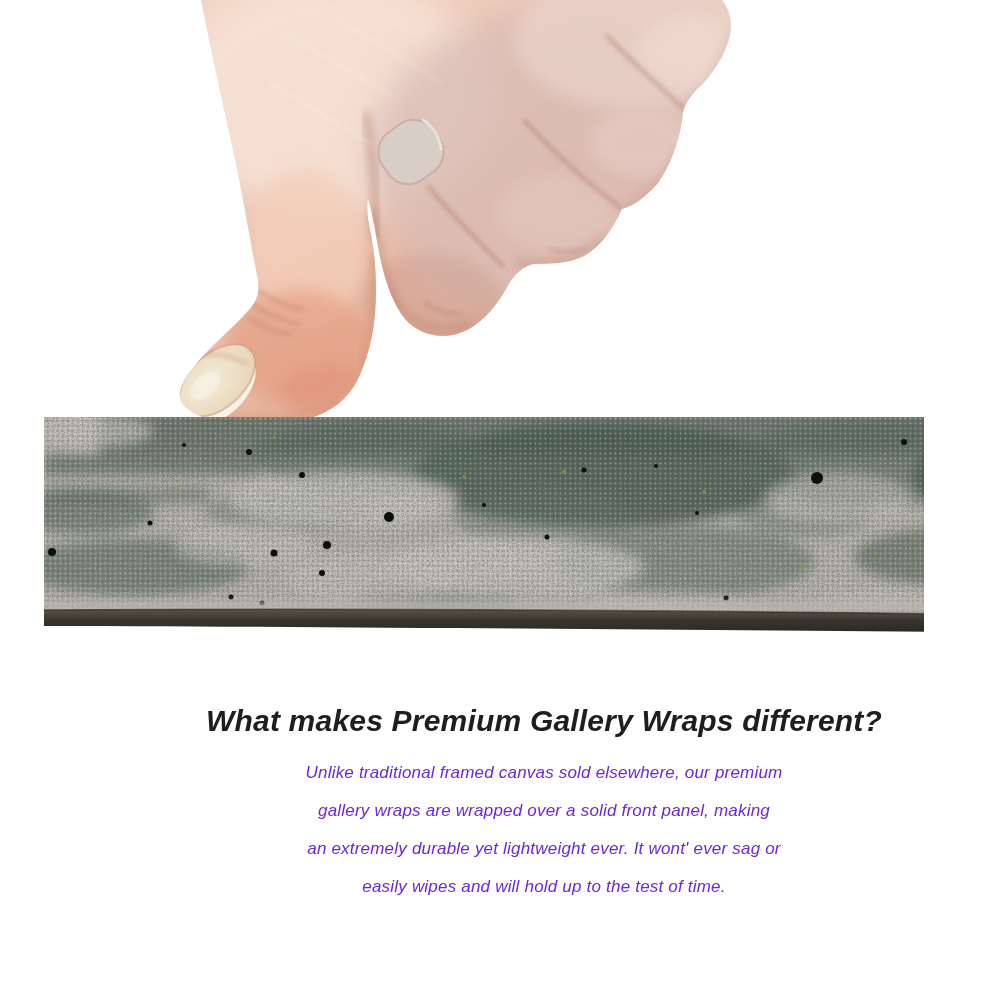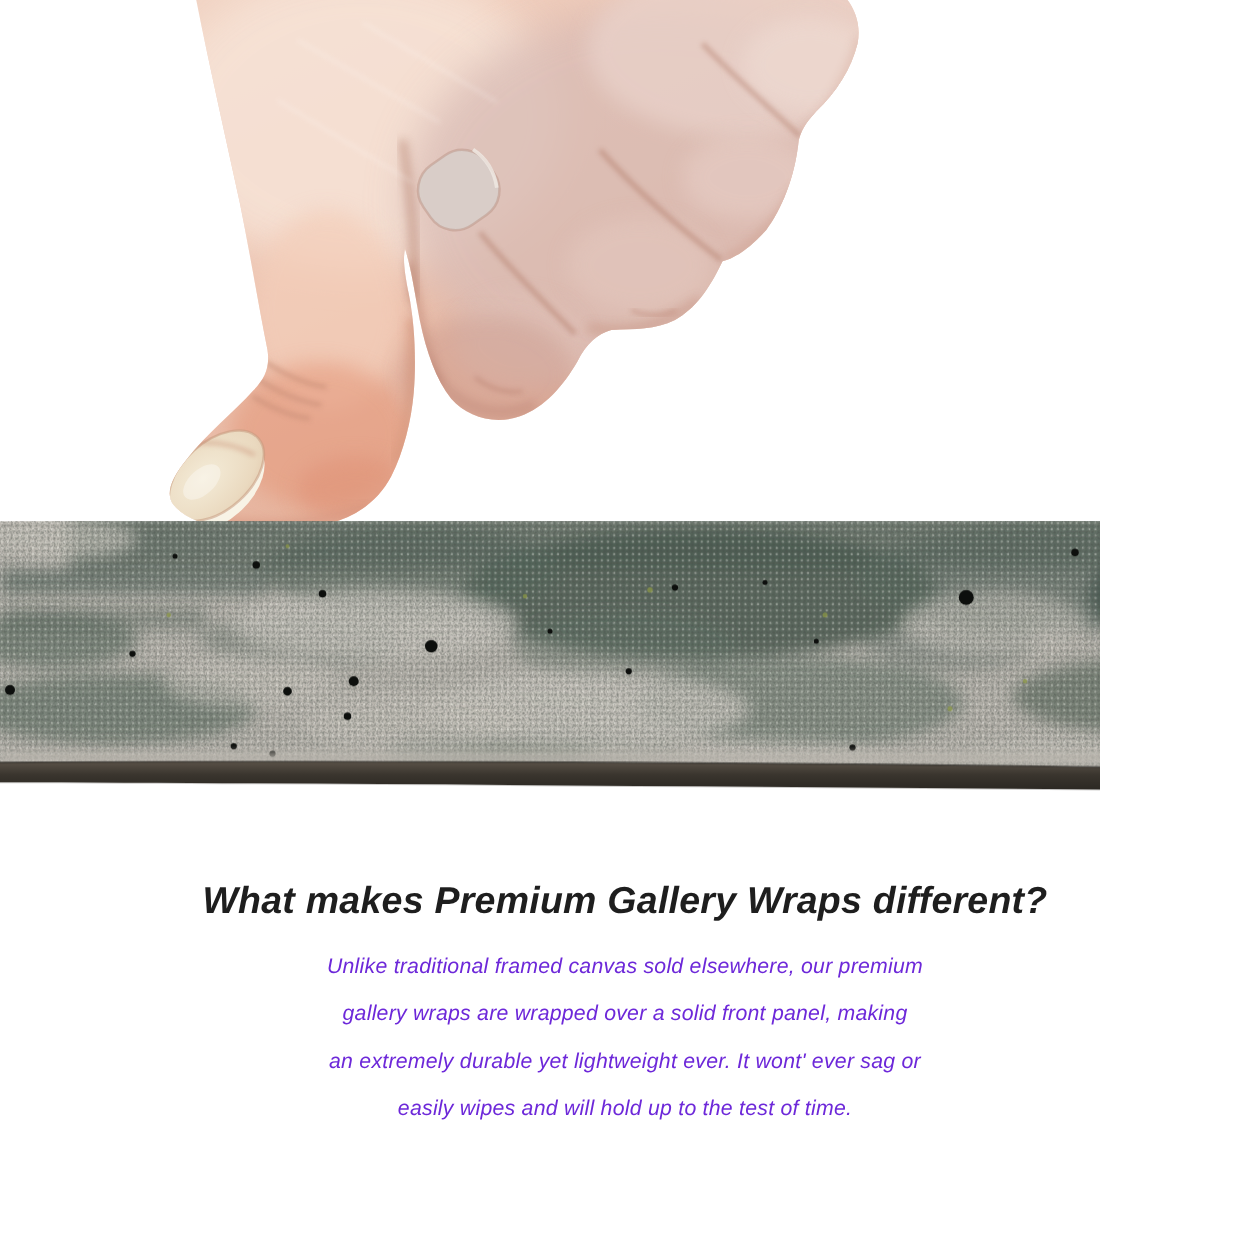--- a/index.html
+++ b/index.html
@@ -1,17 +1,17 @@
 <!DOCTYPE html>
 <html><head>
 <meta charset="utf-8">
 <style>
   html,body{margin:0;padding:0;background:#ffffff;}
   .stage{position:relative;width:880px;height:1000px;background:#ffffff;overflow:hidden;
-         font-family:"Liberation Sans",sans-serif;}
+         font-family:"Liberation Sans",sans-serif;margin-left:44px;}
   .hand-photo{position:absolute;left:0;top:0;z-index:1;}
   .canvas-strip{position:absolute;left:0;top:417px;width:1000px;height:216px;z-index:2;}
   .info{position:absolute;left:0;top:698px;width:1000px;z-index:3;text-align:center;color:#1e1e1e;}
   .headline{font-style:italic;font-weight:700;font-size:30px;line-height:46px;letter-spacing:.2px;}
   .bodycopy{margin-top:10px;font-style:italic;font-weight:400;font-size:17px;line-height:38px;
             letter-spacing:.2px;color:#6d28d9;}
 </style>
 </head>
 <body>
 

